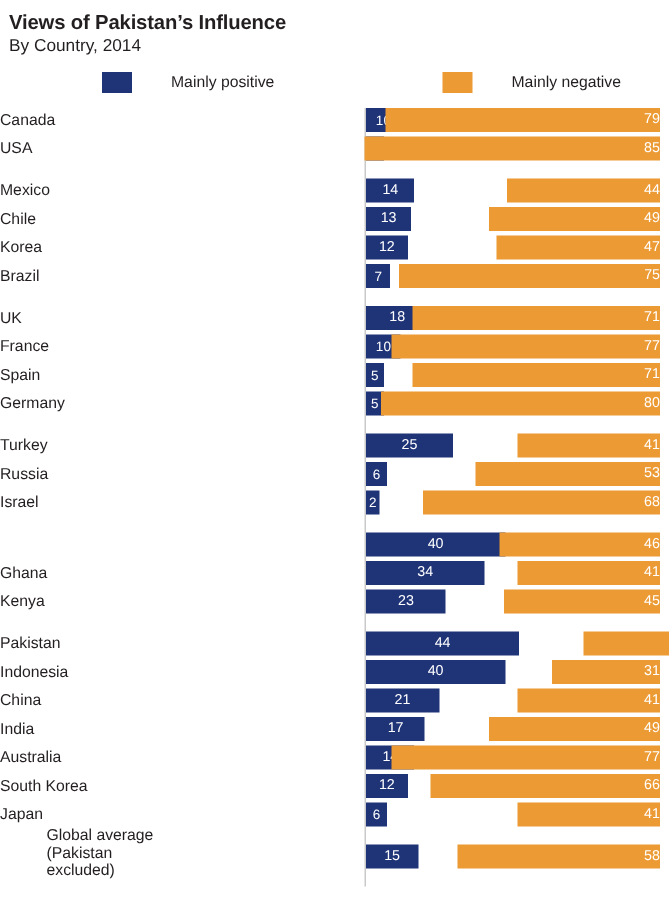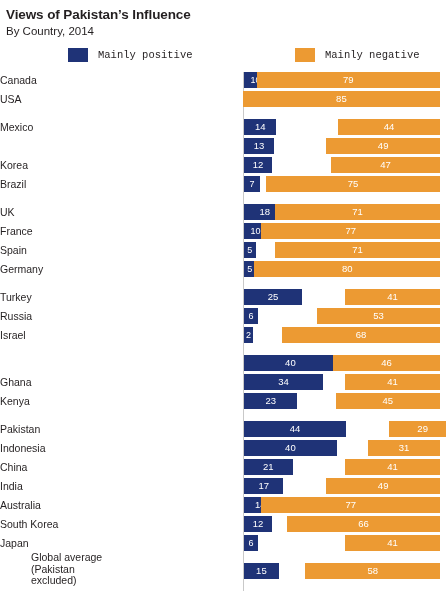--- a/index.html
+++ b/index.html
@@ -57,24 +57,23 @@
   .legend-item.negative { left: 295px; }
   .legend-swatch {
     width: 20px;
     height: 14px;
     display: inline-block;
   }
   .legend-swatch.navy   { background: #1F3377; }
   .legend-swatch.orange { background: #EC9A33; }
   .legend-label {
     font-size: 10.5px;
-    margin-left: 10px;
+    margin-left: 26px;
     white-space: nowrap;
     color: #231f20;
-    font-family: Liberation Mono, monospace;
   }
 
   
   .plot {
     position: relative;
     margin-top: 2px;
     height: 520px;
   }
   
   .axis-line {
@@ -119,21 +118,21 @@
     left: 244px;
   }
   .bar.neg {
     background: #EC9A33;
   }
   .bar-value {
     position: absolute;
     top: 0;
     left: 0;
     right: 0;
-    text-align: center;
+    text-align: right;
     font-size: 9.5px;
     line-height: 16px;
     color: #ffffff;
   }
   .bar.pos .bar-value { text-align: center; }
   .bar.tiny .bar-value {
     font-size: 9px;
   }
 </style>
 </head>
@@ -180,20 +179,21 @@
       <div class="row gap">
         <div class="label-box">Mexico</div>
         <div class="bar pos" style="width: 32.48px;">
           <span class="bar-value">14</span>
         </div>
         <div class="bar neg" style="width: 102.08px; left: 337.92px;">
           <span class="bar-value">44</span>
         </div>
       </div>
       <div class="row">
+        <div class="label-box">Chile</div>
         <div class="bar pos" style="width: 30.16px;">
           <span class="bar-value">13</span>
         </div>
         <div class="bar neg" style="width: 113.68px; left: 326.32px;">
           <span class="bar-value">49</span>
         </div>
       </div>
       <div class="row">
         <div class="label-box">Korea</div>
         <div class="bar pos" style="width: 27.84px;">

